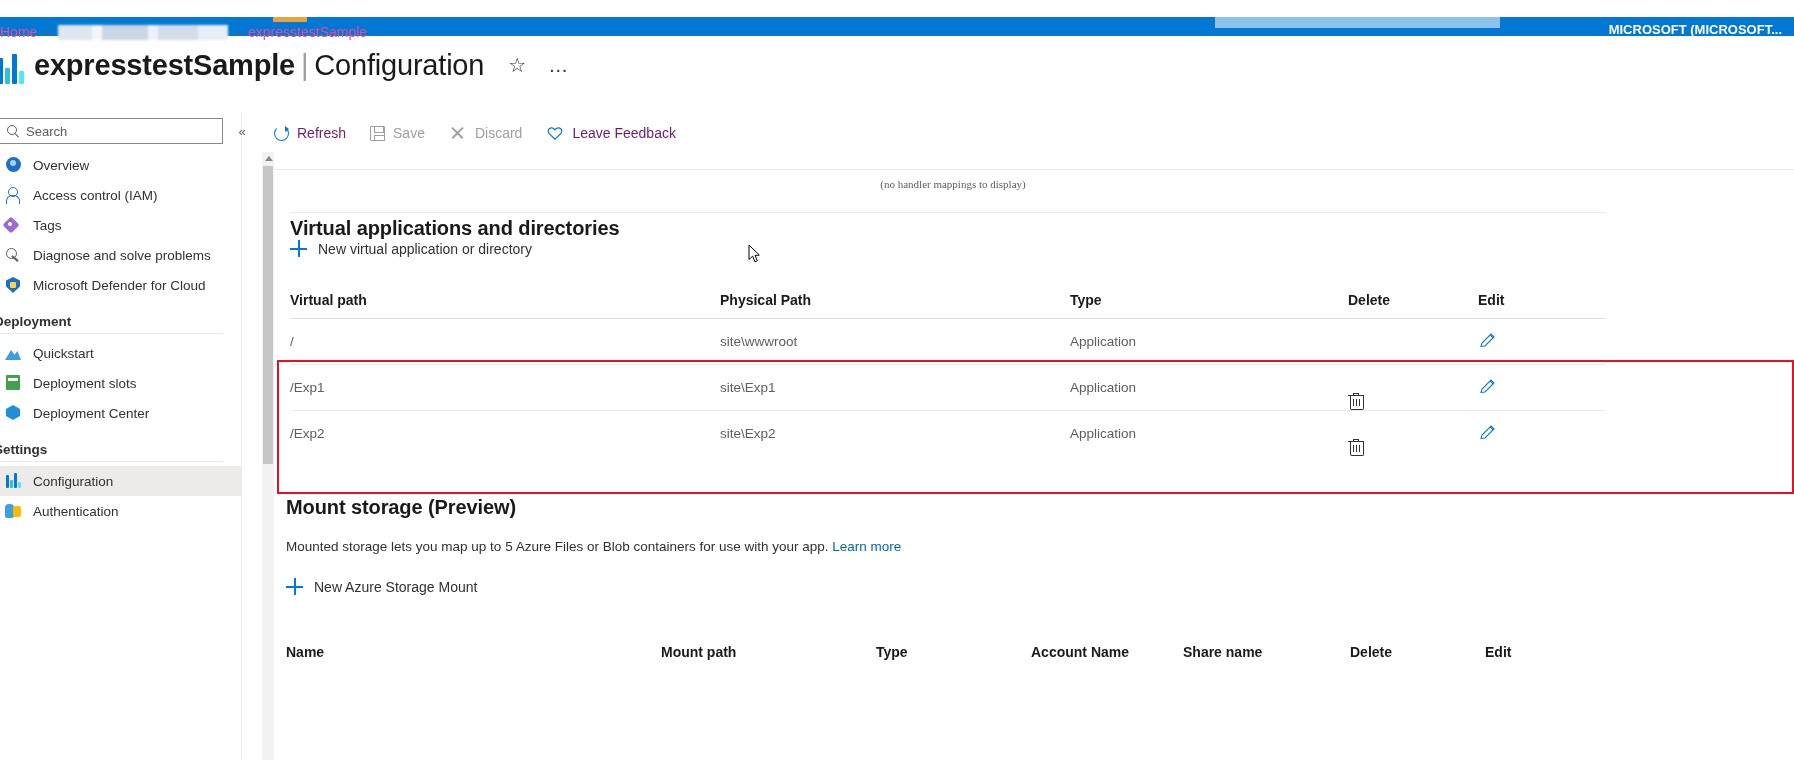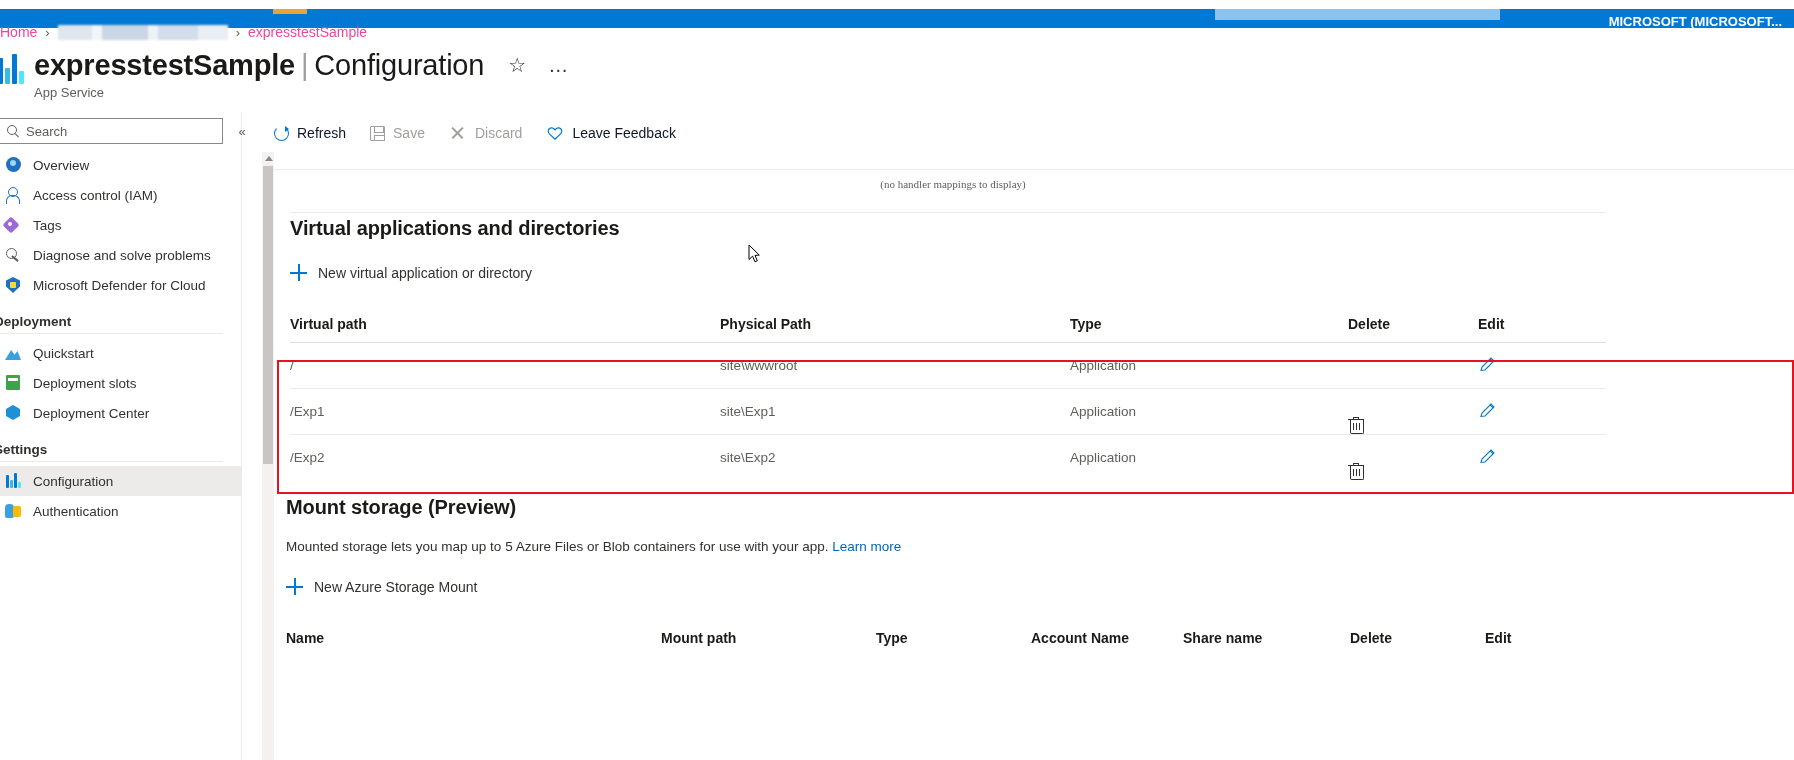--- a/index.html
+++ b/index.html
@@ -7,21 +7,21 @@
     width: 1794px; height: 760px;
     font-family: "Liberation Sans", sans-serif;
     background: #ffffff;
     color: #1b1a19;
     overflow: hidden;
   }
   .page { position: relative; width: 1794px; height: 760px; }
 
   
   .topbar {
-    position: absolute; left: 0; top: 9px; width: 1794px; height: 19px;
+    position: absolute; left: 0; top: 17px; width: 1794px; height: 19px;
     background: #0078d4;
     display: flex; align-items: flex-end; justify-content: flex-end;
     overflow: hidden;
   }
   .topbar .tenant {
     color: #ffffff; font-size: 13px; font-weight: 600;
     padding-right: 12px; line-height: 13px; white-space: nowrap;
   }
   .topbar .redact-tab {
     position: absolute; left: 1215px; top: 0; width: 285px; height: 11px;
@@ -150,21 +150,21 @@
     color: #605e5c; font-size: 13px; cursor: pointer; text-align: center; line-height: 20px;
   }
 
   
   .toolbar {
     position: absolute; left: 262px; top: 114px; height: 38px;
     display: flex; align-items: center; gap: 0px;
   }
   .tb-btn {
     display: flex; align-items: center; height: 32px; padding: 0 12px;
-    font-size: 14px; color: #0f172a; cursor: pointer; white-space: nowrap;
+    font-size: 14px; color: #701a75; cursor: pointer; white-space: nowrap;
   }
   .tb-btn.disabled { color: #a19f9d; cursor: default; }
   .tb-ico { width: 18px; height: 18px; margin-right: 8px; position: relative; flex: none; }
 
   .ic-refresh { border: 1.6px solid #0078d4; border-radius: 50%; border-top-color: transparent; width: 15px; height: 15px; margin-top:1px;}
   .ic-refresh:after { content:''; position:absolute; right:-1px; top:-1px; width:0;height:0;
     border-left:4px solid #0078d4; border-top:3px solid transparent; border-bottom:3px solid transparent; }
   .ic-save { width:15px; height:15px; border:1.5px solid currentColor; border-radius:1px; margin-top:1px;}
   .ic-save:before{ content:''; position:absolute; left:3px; top:0px; width:8px; height:5px; border:1.5px solid currentColor; border-top:0; }
   .ic-save:after{ content:''; position:absolute; left:3px; top:8px; width:9px; height:5px; border:1.5px solid currentColor; border-bottom:0;}
@@ -272,21 +272,20 @@
         <i></i>
     </div>
     <div class="title-texts">
       <div class="h1row">
         <div class="h1">
           <b>expresstestSample</b><span class="bar">|</span><span>Configuration</span>
         </div>
         <div class="fav-icon">☆</div>
         <div class="ellipsis-btn">…</div>
       </div>
-      <div class="subtitle">App Service</div>
     </div>
   </div>
 
   <div class="leftnav">
     <div class="searchbox">
       <span class="mag"></span>
       <input type="text" placeholder="Search" style="">
     </div>
 
     <div class="nav-item">
@@ -395,21 +394,21 @@
     </div>
 
     <div class="topline"></div>
 
     <div class="nohandler">(no handler mappings to display)</div>
     <div class="divider-1"></div>
 
     <div style="position:absolute; left:28px; top:65px;">
       <div class="sec-h2">Virtual applications and directories</div>
 
-      <div class="addnew" style="margin-top:24px;">
+      <div class="addnew" style="">
         <span class="plus"></span>
         <span>New virtual application or directory</span>
       </div>
 
       <table class="grid" style="margin-top:30px;">
         <colgroup>
           <col style="width:430px">
             <col style="width:350px">
             <col style="width:278px">
           <col style="width:130px">
@@ -485,21 +484,21 @@
       <div class="mountnote" style="margin-top:20px;">
         <span>Mounted storage lets you map up to 5 Azure Files or Blob containers for use with your app.</span>
         <a class="link-blue">Learn more</a>
       </div>
 
       <div class="addnew" style="margin-top:24px;">
         <span class="plus"></span>
         <span>New Azure Storage Mount</span>
       </div>
 
-      <table class="grid" style="margin-top:30px;">
+      <table class="grid" style="margin-top:44px;">
         <colgroup>
           <col style="width:375px">
             <col style="width:215px">
             <col style="width:155px">
           <col style="width:152px">
             <col style="width:167px">
             <col style="width:135px">
             <col style="width:117px">
         </colgroup>
         <thead>

